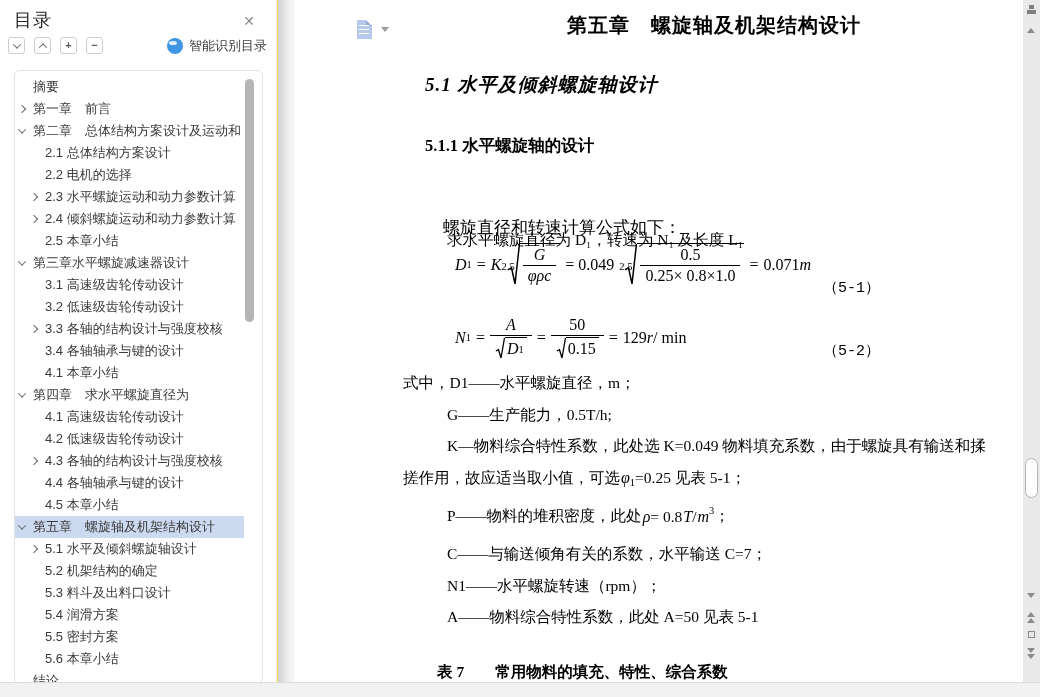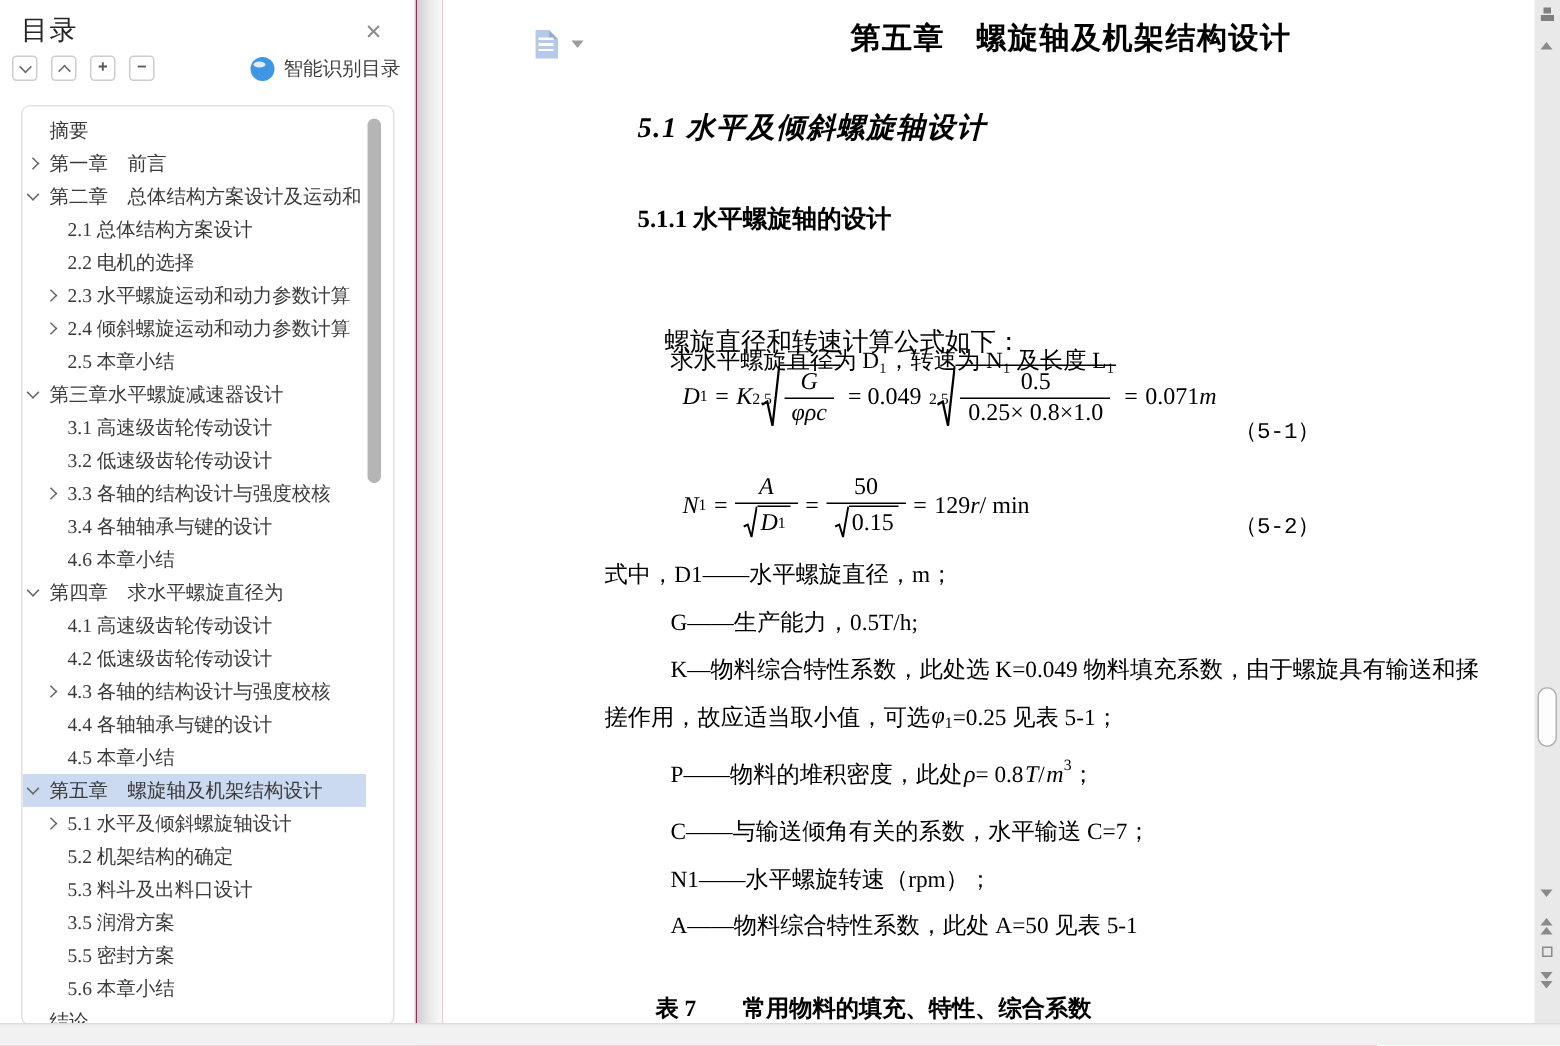--- a/index.html
+++ b/index.html
@@ -1,34 +1,34 @@
 <!DOCTYPE html>
 <html><head>
 <meta charset="utf-8">
 <style>
   * { margin:0; padding:0; box-sizing:border-box; }
   html,body { width:1040px; height:697px; overflow:hidden; background:#fff;
     font-family:"Liberation Sans", sans-serif; }
-  #app { position:relative; width:918px; height:697px; background:#be185d; }
+  #app { position:relative; width:918px; height:697px; background:#fde047; }
 
   
   #sidebar { position:absolute; left:0; top:0; width:277px; height:697px; background:#fff; border-right:1px solid #e8e8e8; }
   .sb-title { position:absolute; left:14px; top:8px; font-size:18px; color:#262626; letter-spacing:1px; }
   .sb-close { position:absolute; left:240px; top:12px; width:18px; height:18px; color:#8c8c8c; font-size:14px; line-height:18px; text-align:center; cursor:pointer; }
   .sb-toolbar { position:absolute; left:8px; top:37px; height:18px; display:flex; gap:9px; }
   .tb-btn { width:17px; height:17px; border:1px solid #cdcdcd; border-radius:3px; background:#fff; display:flex; align-items:center; justify-content:center; color:#595959; }
   .tb-btn .chev { margin-top:0; }
   .tb-glyph { font-size:11px; line-height:1; color:#595959; font-weight:bold; }
   .sb-smart { position:absolute; left:167px; top:37px; display:flex; align-items:center; gap:6px; }
   .smart-ball { width:16px; height:16px; border-radius:50%; background:#3f96e4; position:relative; }
   .smart-ball::after { content:""; position:absolute; left:2px; top:3px; width:8px; height:4px; border-radius:50%; background:rgba(255,255,255,.85); }
   .sb-smart-label { font-size:13px; color:#3f3f3f; }
 
   .toc-box { position:absolute; left:14px; top:70px; width:249px; height:614px; border:1px solid #e2e2e2; border-radius:6px; background:#fff; overflow:hidden; padding-top:5px; }
-  .toc-row { height:22px; display:flex; align-items:center; margin-right:18px; font-size:13px; color:#3a3a3a; cursor:pointer; white-space:nowrap; overflow:hidden;font-family:Liberation Serif, serif; }
+  .toc-row { height:22px; display:flex; align-items:center; margin-right:18px; font-size:13px; color:#3a3a3a; cursor:pointer; white-space:nowrap; overflow:hidden; }
   .toc-row.lvl0 { padding-left:4px; }
   .toc-row.lvl1 { padding-left:16px; }
   .toc-row.selected { background:#ccdaf1; }
   .arrow-cell { width:14px; display:flex; align-items:center; justify-content:flex-start; flex:none; }
   .chev { display:inline-block; width:6px; height:6px; border-right:1.4px solid #666; border-bottom:1.4px solid #666; }
   .chev.down { transform:rotate(45deg) translate(-1px,-1px); }
   .chev.right { transform:rotate(-45deg) translate(0,0); }
   .chev.up { transform:rotate(-135deg) translate(-1px,-1px); }
   .toc-scrollthumb { position:absolute; left:230px; top:8px; width:9px; height:243px; border-radius:5px; background:#b5b5b5; }
 
@@ -190,21 +190,21 @@
               <span class="chev right"></span>
             </span>
             <span>3.3  各轴的结构设计与强度校核</span>
           </div>
           <div class="toc-row lvl1">
             <span class="arrow-cell"></span>
             <span>3.4 各轴轴承与键的设计</span>
           </div>
           <div class="toc-row lvl1">
             <span class="arrow-cell"></span>
-            <span>4.6 本章小结</span>
+            <span>4.1 本章小结</span>
           </div>
           <div class="toc-row lvl0">
             <span class="arrow-cell">
               <span class="chev down"></span>
             </span>
             <span>第四章　求水平螺旋直径为</span>
           </div>
           <div class="toc-row lvl1">
             <span class="arrow-cell"></span>
             <span>4.1 高速级齿轮传动设计</span>
@@ -242,21 +242,21 @@
           <div class="toc-row lvl1">
             <span class="arrow-cell"></span>
             <span>5.2 机架结构的确定</span>
           </div>
           <div class="toc-row lvl1">
             <span class="arrow-cell"></span>
             <span>5.3  料斗及出料口设计</span>
           </div>
           <div class="toc-row lvl1">
             <span class="arrow-cell"></span>
-            <span>3.5 润滑方案</span>
+            <span>5.4 润滑方案</span>
           </div>
           <div class="toc-row lvl1">
             <span class="arrow-cell"></span>
             <span>5.5 密封方案</span>
           </div>
           <div class="toc-row lvl1">
             <span class="arrow-cell"></span>
             <span>5.6 本章小结</span>
           </div>
           <div class="toc-row lvl0">

